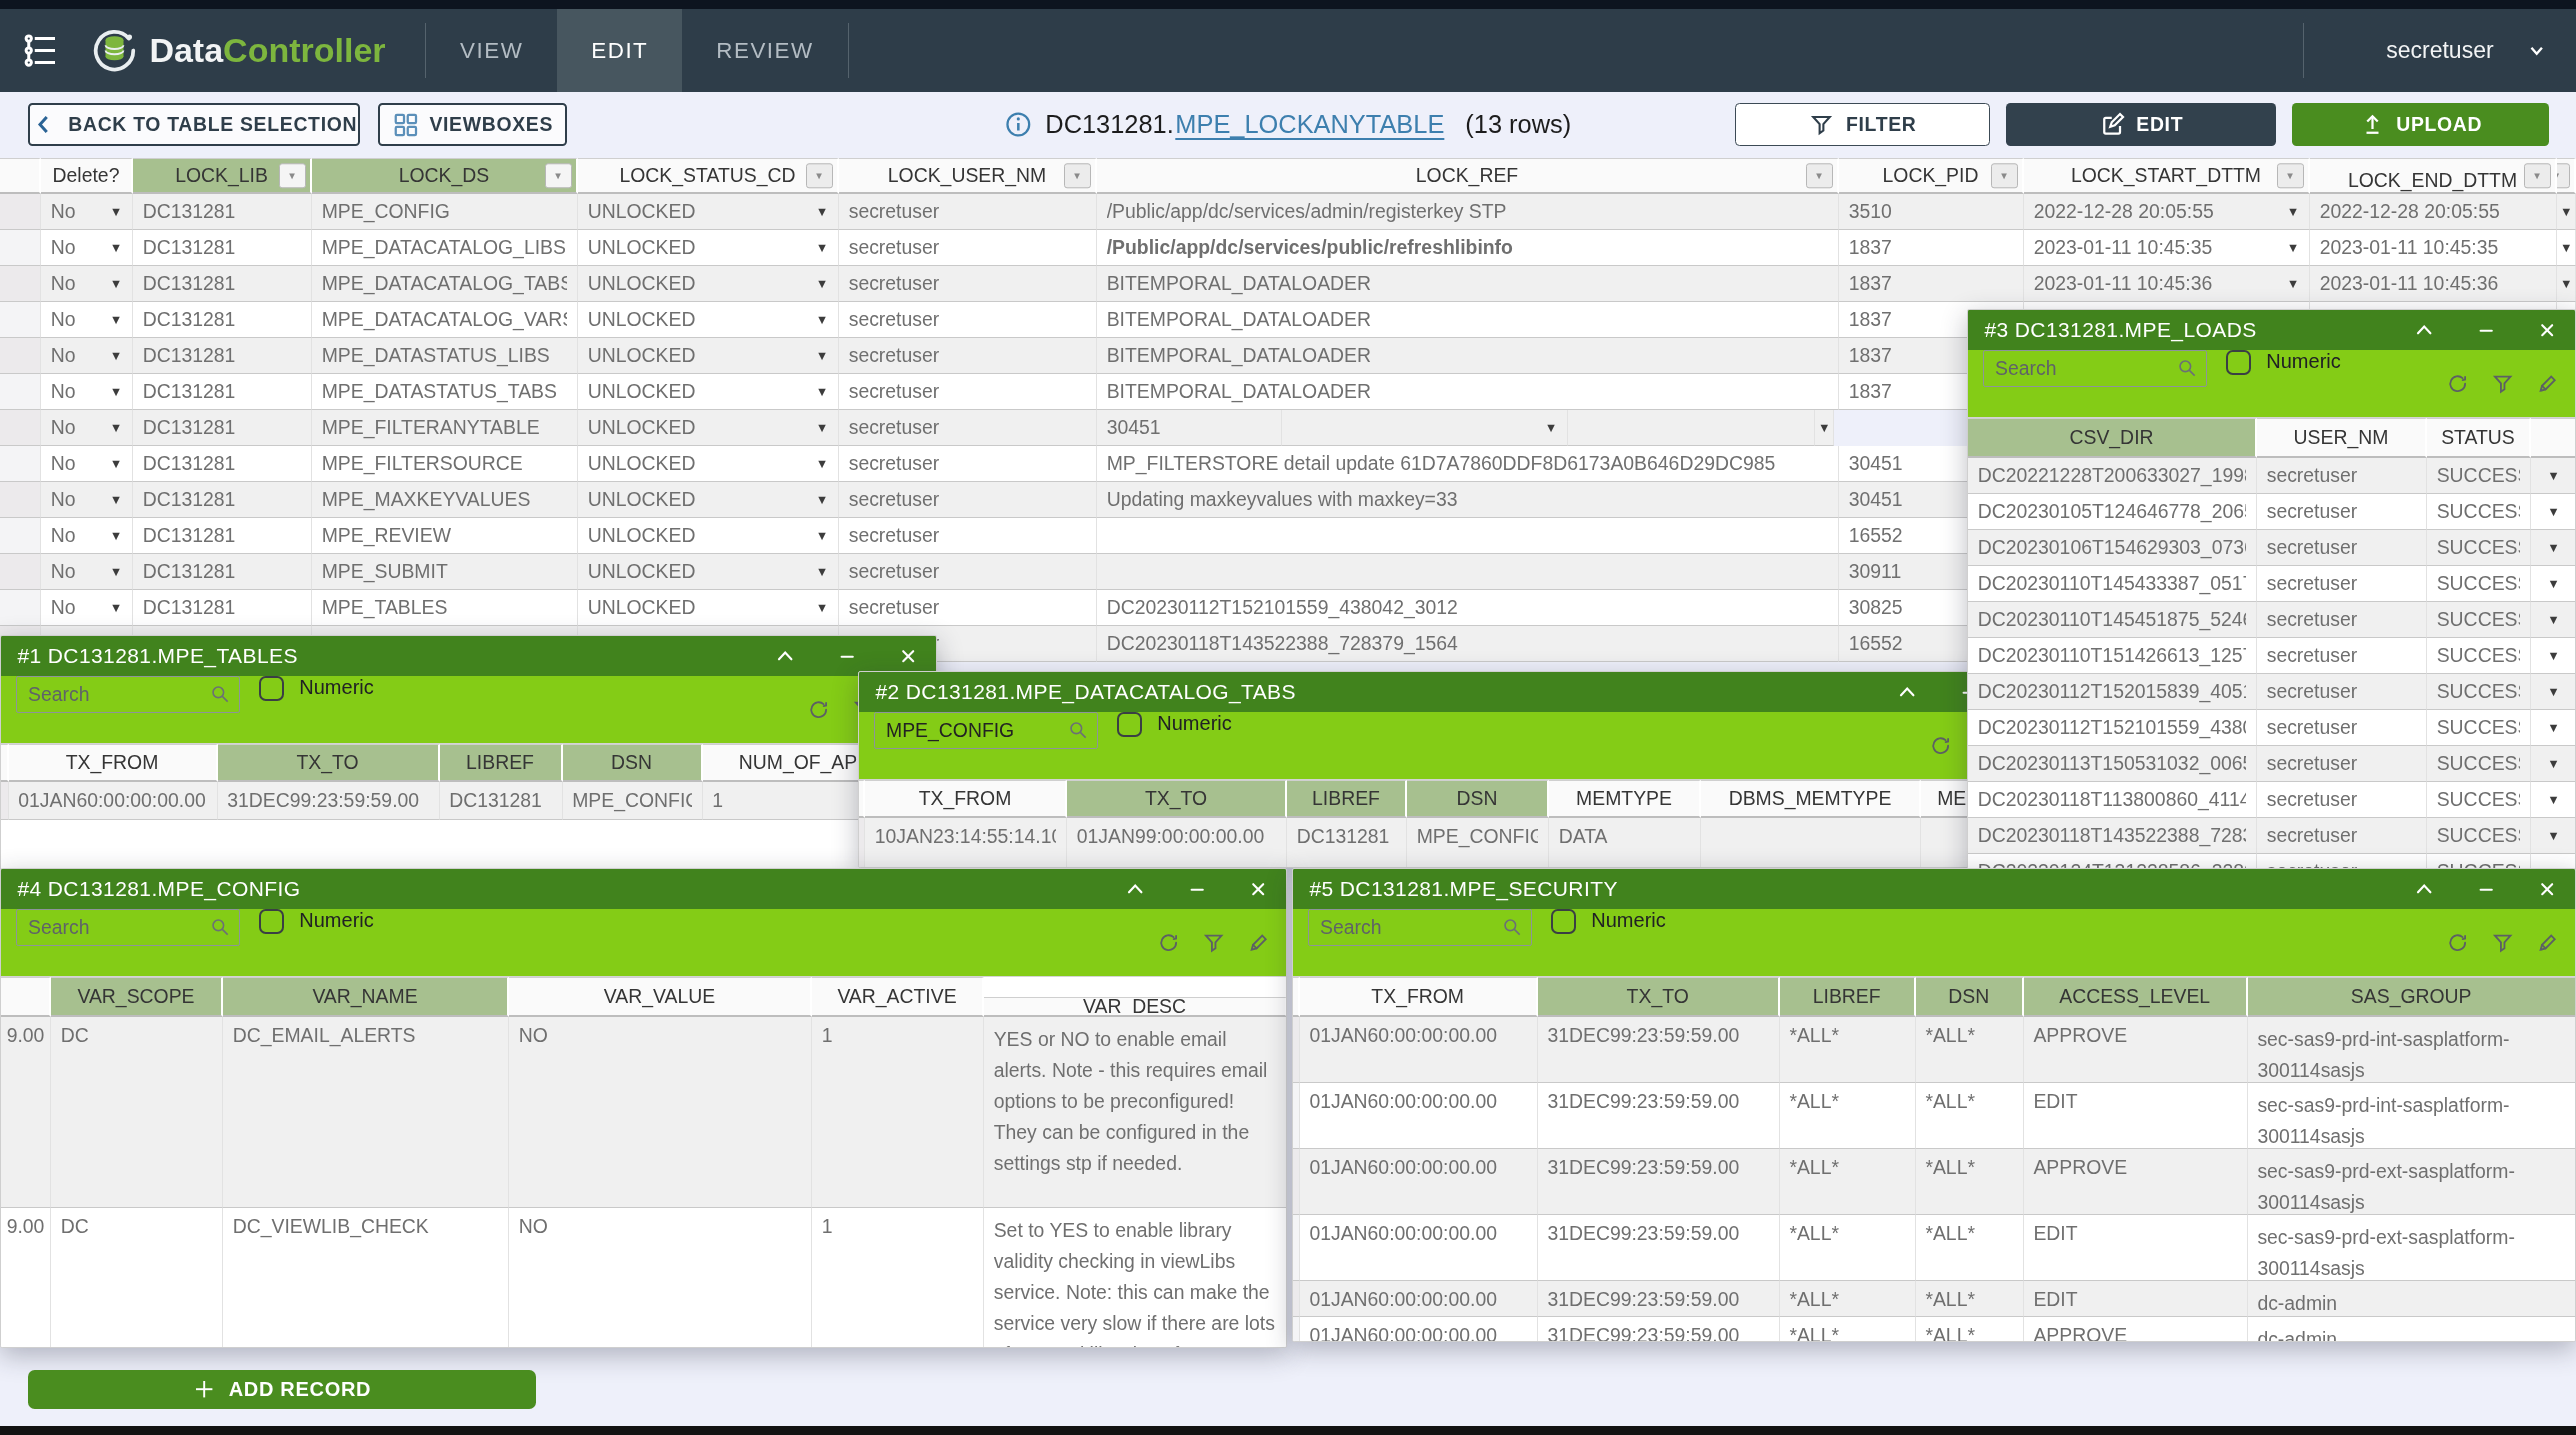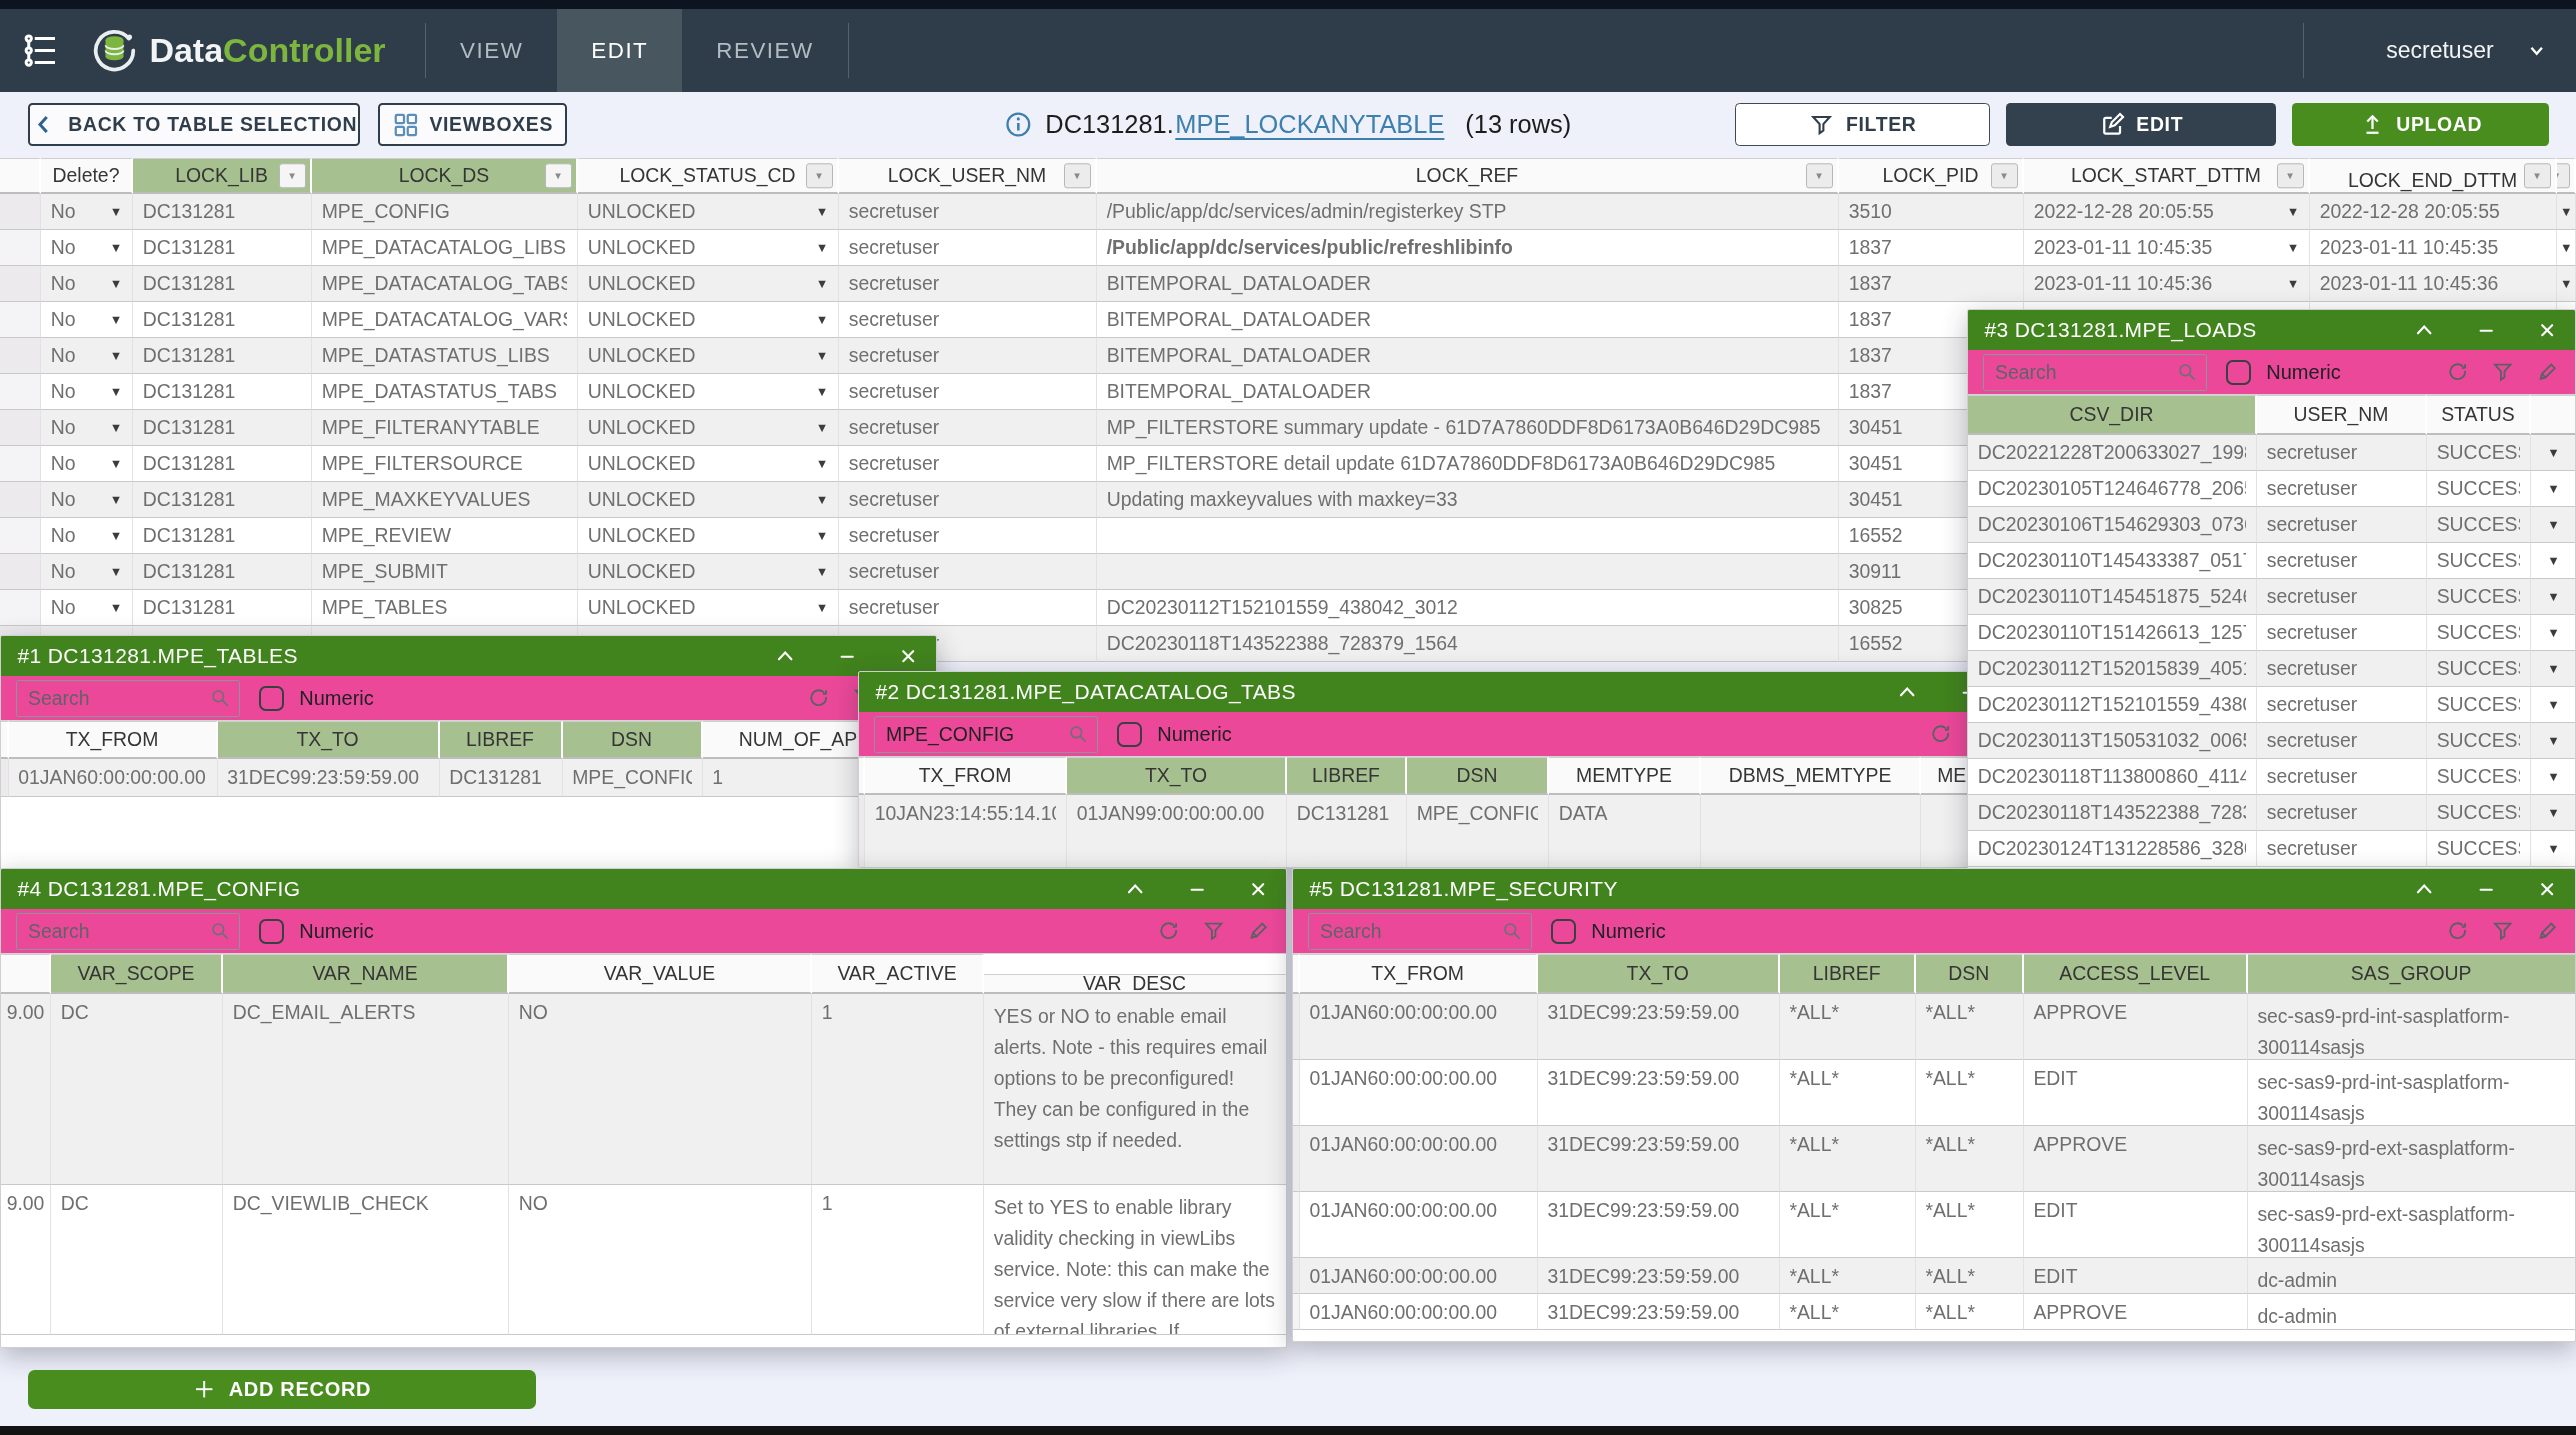--- a/index.html
+++ b/index.html
@@ -63,21 +63,21 @@
   .td.wrap{white-space:normal;line-height:31px;}
   .cellv{overflow:hidden;text-overflow:clip;}
   
   .panel{position:absolute;background:#fff;border:1.5px solid #cfcfcf;border-radius:2.2px;box-sizing:border-box;
     box-shadow:0 7.5px 25.4px rgba(35,40,60,.30);overflow:hidden;}
   .ptitle{height:40px;background:#41831d;display:flex;align-items:center;padding:0 16.4px;}
   .ptext{color:#fff;font-size:21px;letter-spacing:0.4px;white-space:nowrap;}
   .picons{margin-left:auto;display:flex;align-items:center;gap:39px;}
   .pic{width:22.4px;height:22.4px;flex:none;cursor:pointer;}
   .pic *{stroke:#fff;stroke-width:3.4;fill:none;stroke-linecap:round;}
-  .psearch{height:45px;background:#ec4899;display:flex;align-items:center;padding:0 15px;gap:19.4px;border-bottom:1.5px solid #d4d4d4;box-sizing:border-box;}
+  .psearch{height:68px;background:#84cc16;display:flex;padding:0 15px;gap:19.4px;border-bottom:1.5px solid #d4d4d4;box-sizing:border-box;}
   .searchbox{width:224px;height:37px;border:1.5px solid #8d949b;border-radius:2.2px;display:flex;align-items:center;padding:0 7.5px 0 9px;box-sizing:border-box;flex:none;}
   .sinput{border:none;outline:none;width:100%;font-size:19.4px;color:#222;font-family:"Liberation Sans",sans-serif;background:transparent;}
   .sinput::placeholder{color:#5f6368;opacity:1;}
   .mag{width:22.4px;height:22.4px;flex:none;}
   .mag *{stroke:#6b7075;stroke-width:2.6;fill:none;}
   .chk{width:25px;height:25px;border:2.2px solid #3a3f44;border-radius:6.7px;box-sizing:border-box;flex:none;cursor:pointer;}
   .numlabel{font-size:20px;color:#202124;margin-left:-4.5px;}
   .actions{margin-left:auto;display:flex;align-items:center;gap:19.4px;}
   .act{width:25.4px;height:25.4px;flex:none;cursor:pointer;}
   .act *{stroke:#5c6064;stroke-width:2.6;fill:none;stroke-linecap:round;}
@@ -477,23 +477,20 @@
       <div class="td" style="width: 266px; flex: 0 0 auto; height: 100%;">
         <span class="cellv">MPE_FILTERANYTABLE</span>
       </div>
       <div class="td" style="width: 261px; flex: 0 0 auto; height: 100%;">
         <span class="cellv">UNLOCKED</span>
         <div class="dd">▼</div>
       </div>
       <div class="td" style="width: 258px; flex: 0 0 auto; height: 100%;">
         <span class="cellv">secretuser</span>
       </div>
-      <div class="td" style="width: 742px; flex: 0 0 auto; height: 100%;">
-        <span class="cellv">MP_FILTERSTORE summary update - 61D7A7860DDF8D6173A0B646D29DC985</span>
-      </div>
       <div class="td" style="width: 185px; flex: 0 0 auto; height: 100%;">
         <span class="cellv">30451</span>
       </div>
       <div class="td" style="width: 286px; flex: 0 0 auto; height: 100%;">
         <span class="cellv"></span>
         <div class="dd">▼</div>
       </div>
       <div class="td" style="width: 247px; flex: 0 0 auto; height: 100%;">
         <span class="cellv"></span>
       </div>

